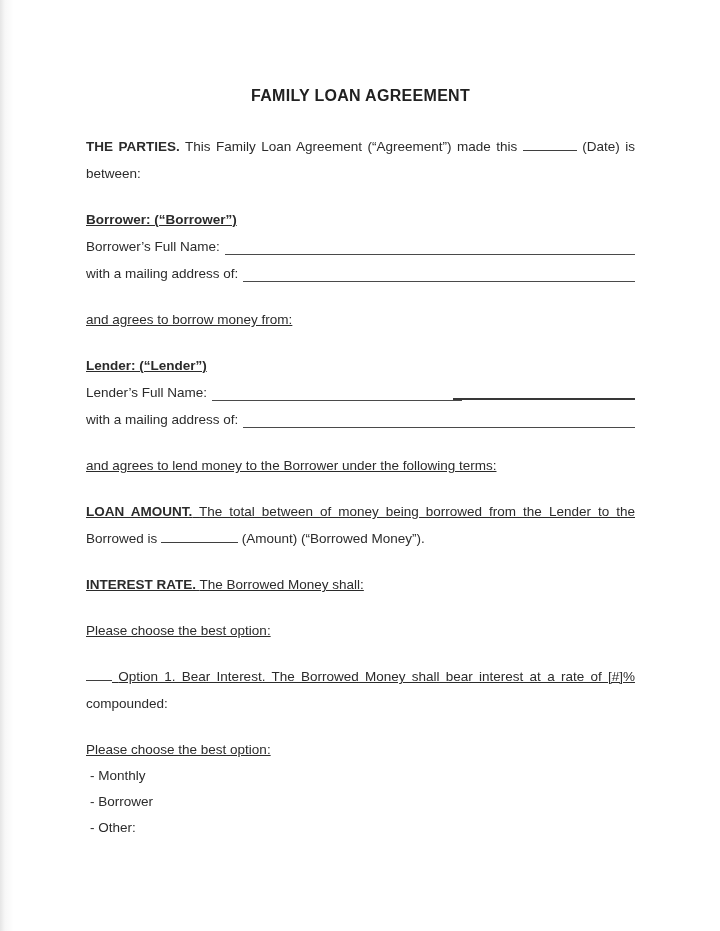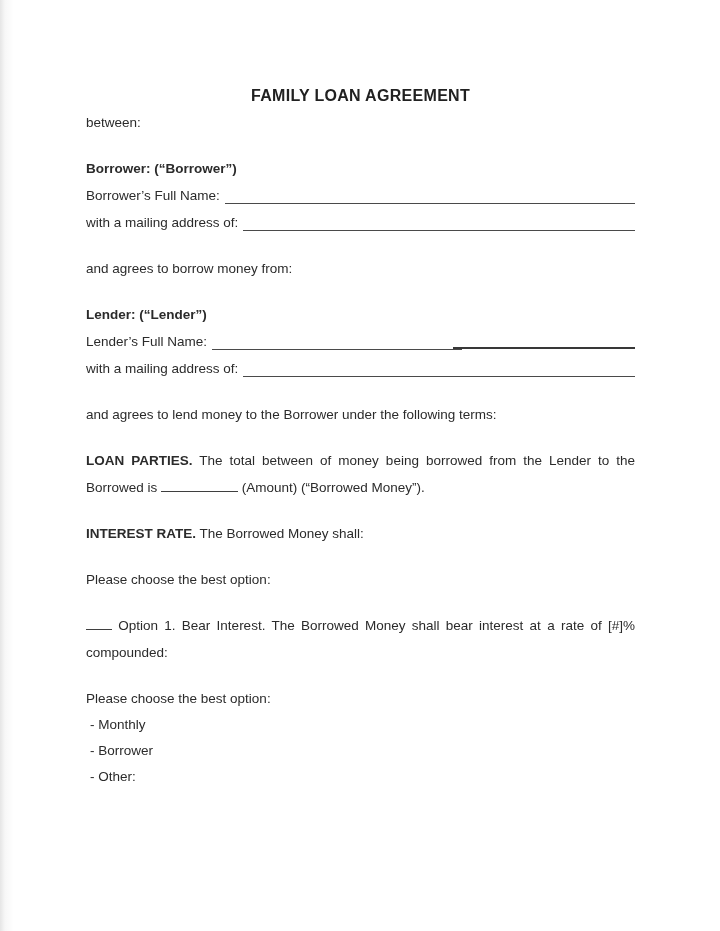--- a/index.html
+++ b/index.html
@@ -25,21 +25,21 @@
     font-size: 16px;
     font-weight: 700;
     letter-spacing: 0.3px;
     text-align: center;
     line-height: 27px;
     color: #212121;
   }
   .para { margin: 0; }
   .b { font-weight: 700; }
   .mt-after-title { margin-top: 24px; }
-  .mt-block { margin-top: 19px; }
+  .mt-block { margin-top: 19px; text-decoration: underline; }
   
   .jline { text-align: justify; text-align-last: justify; }
   
   .row { display: flex; }
   .label { white-space: nowrap; }
   .fill { flex: 1; position: relative; margin-left: 5px; }
   .seg {
     position: absolute; left: 0; right: 0; bottom: 5px;
     border-bottom: 1.7px solid #4a4a4a;
   }
@@ -59,20 +59,26 @@
   .blank-opt    { width: 26px; }
   .list-item { padding-left: 4px; line-height: 26px; }
 </style>
 </head>
 <body>
 
 <div class="page">
 
   <h1 class="title">FAMILY LOAN AGREEMENT</h1>
 
+  <div class="para jline mt-after-title">
+    <span class="b">THE PARTIES.</span>
+    <span>This Family Loan Agreement (“Agreement”) made this</span>
+    <span class="blank blank-date"></span>
+    <span>(Date) is</span>
+  </div>
   <div class="para">between:</div>
 
   <div class="para b mt-block">Borrower: (“Borrower”)</div>
   <div class="row">
     <span class="label">Borrower’s Full Name:</span>
     <span class="fill">
         <i class="seg"></i>
       </span>
   </div>
   <div class="row">
@@ -93,21 +99,21 @@
   </div>
   <div class="row">
     <span class="label">with a mailing address of:</span>
     <span class="fill">
         <i class="seg"></i>
       </span>
   </div>
   <div class="para mt-block">and agrees to lend money to the Borrower under the following terms:</div>
 
   <div class="para jline mt-block">
-    <span class="b">LOAN PARTIES.</span>
+    <span class="b">LOAN AMOUNT.</span>
     <span>The total between of money being borrowed from the Lender to the</span>
   </div>
   <div class="para">
     <span>Borrowed is</span>
     <span class="blank blank-amount"></span>
     <span>(Amount) (“Borrowed Money”).</span>
   </div>
 
   <div class="para mt-block">
     <span class="b">INTEREST RATE.</span>

